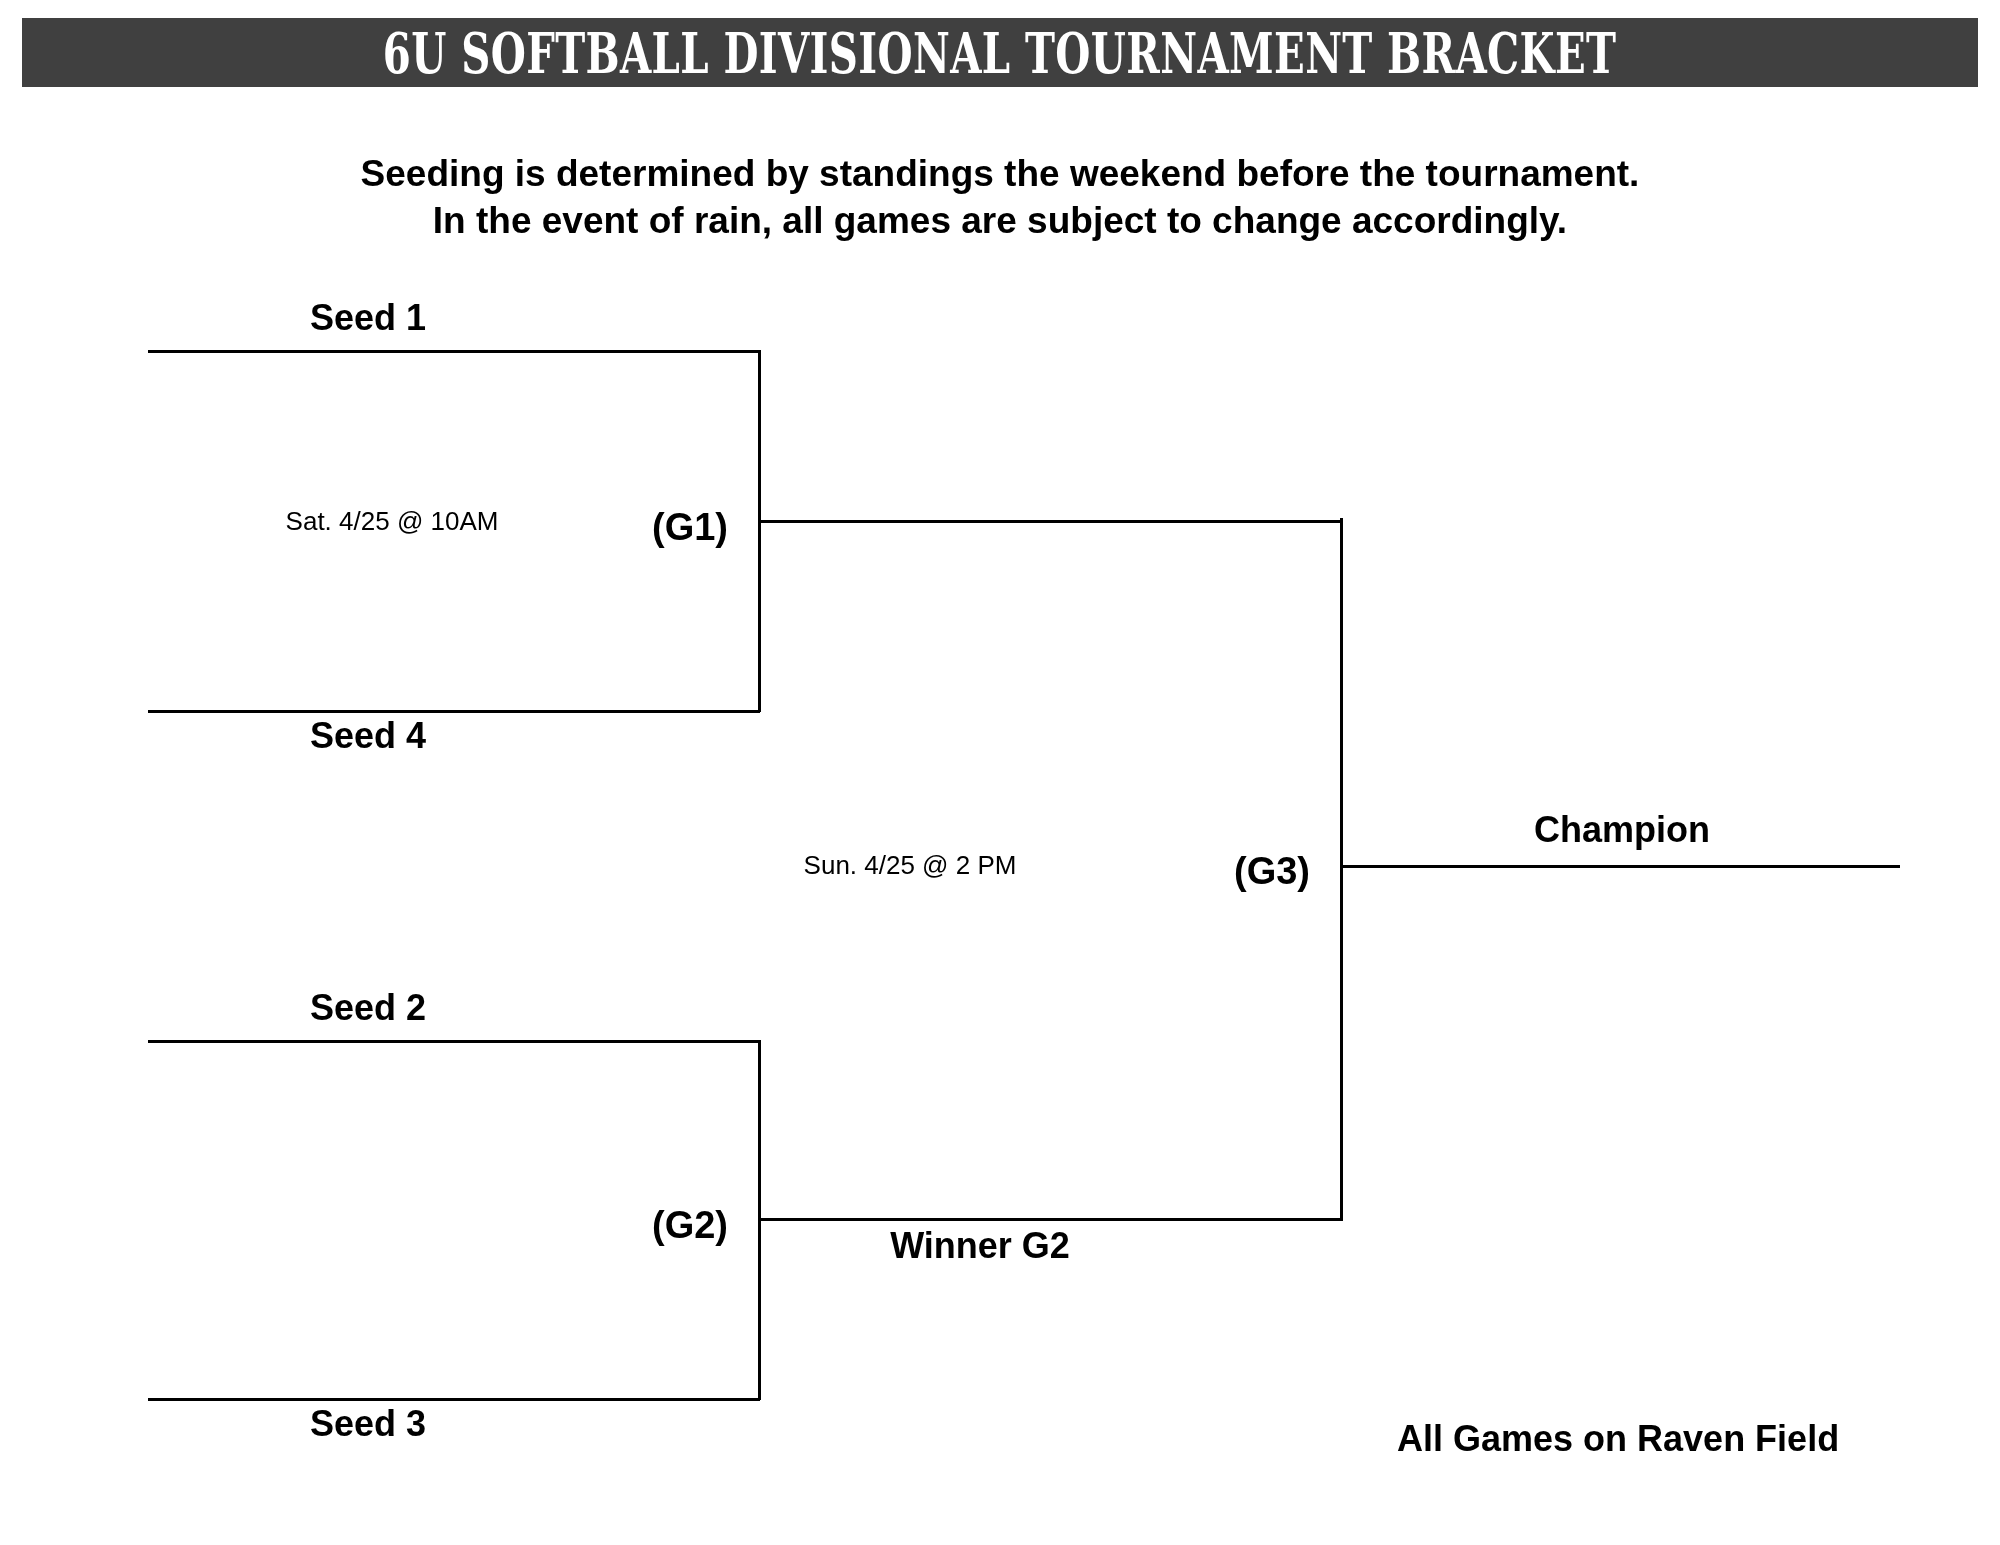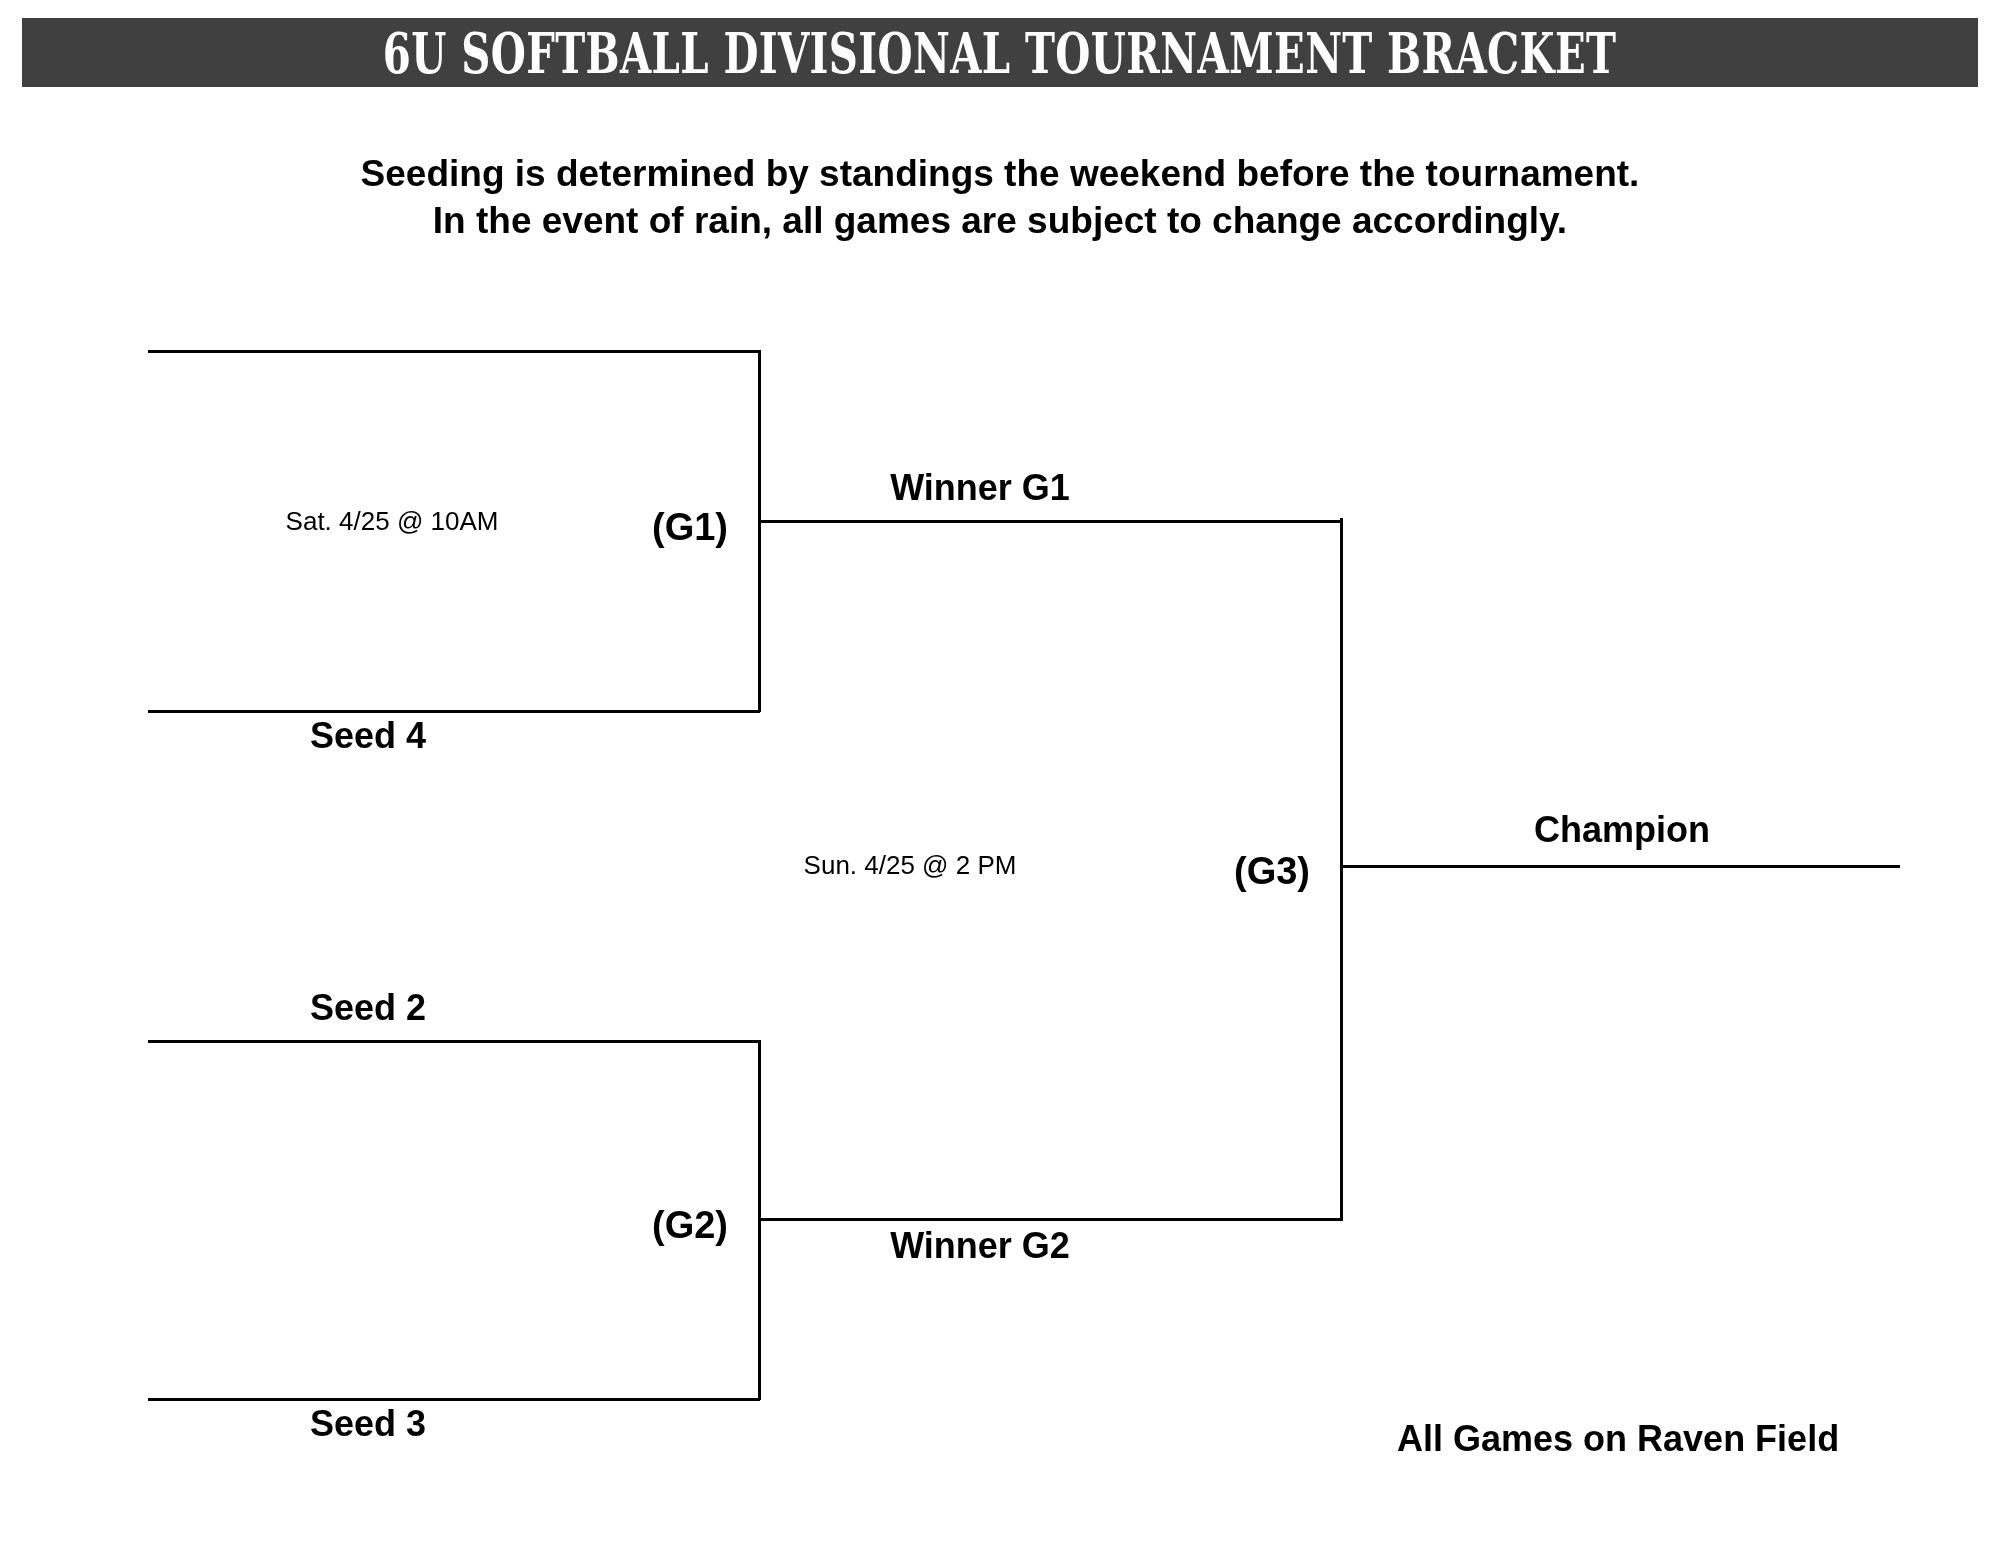--- a/index.html
+++ b/index.html
@@ -112,34 +112,34 @@
 
   <div id="title-banner">
     <div id="title-text">6U SOFTBALL DIVISIONAL TOURNAMENT BRACKET</div>
   </div>
 
   <div id="subtitle">
     <span class="sub-line">Seeding is determined by standings the weekend before the tournament.</span>
     <span class="sub-line">In the event of rain, all games are subject to change accordingly.</span>
   </div>
 
+  <div class="lbl seed-label" style="left:148px; top:300px; width:440px;">Seed 1</div>
 
   <div class="hline" style="left:148px; top:350px; width:612px;"></div>
 
   <div class="vline" style="left:758px; top:350px; height:362px;"></div>
 
   <div class="hline" style="left:148px; top:710px; width:612px;"></div>
 
   <div class="lbl seed-label" style="left:148px; top:718px; width:440px;">Seed 4</div>
 
   <div class="lbl game-time" style="left:172px; top:508px; width:440px;">Sat. 4/25 @ 10AM</div>
 
   <div class="lbl game-code" style="left:640px; top:508px; width:100px;">(G1)</div>
 
-  <div class="lbl winner-label" style="left:760px; top:470px; width:440px;">Winner G1</div>
 
   <div class="hline" style="left:758px; top:520px; width:584px;"></div>
 
   <div class="lbl seed-label" style="left:148px; top:990px; width:440px;">Seed 2</div>
 
   <div class="hline" style="left:148px; top:1040px; width:612px;"></div>
 
   <div class="vline" style="left:758px; top:1040px; height:360px;"></div>
 
   <div class="hline" style="left:148px; top:1398px; width:612px;"></div>

